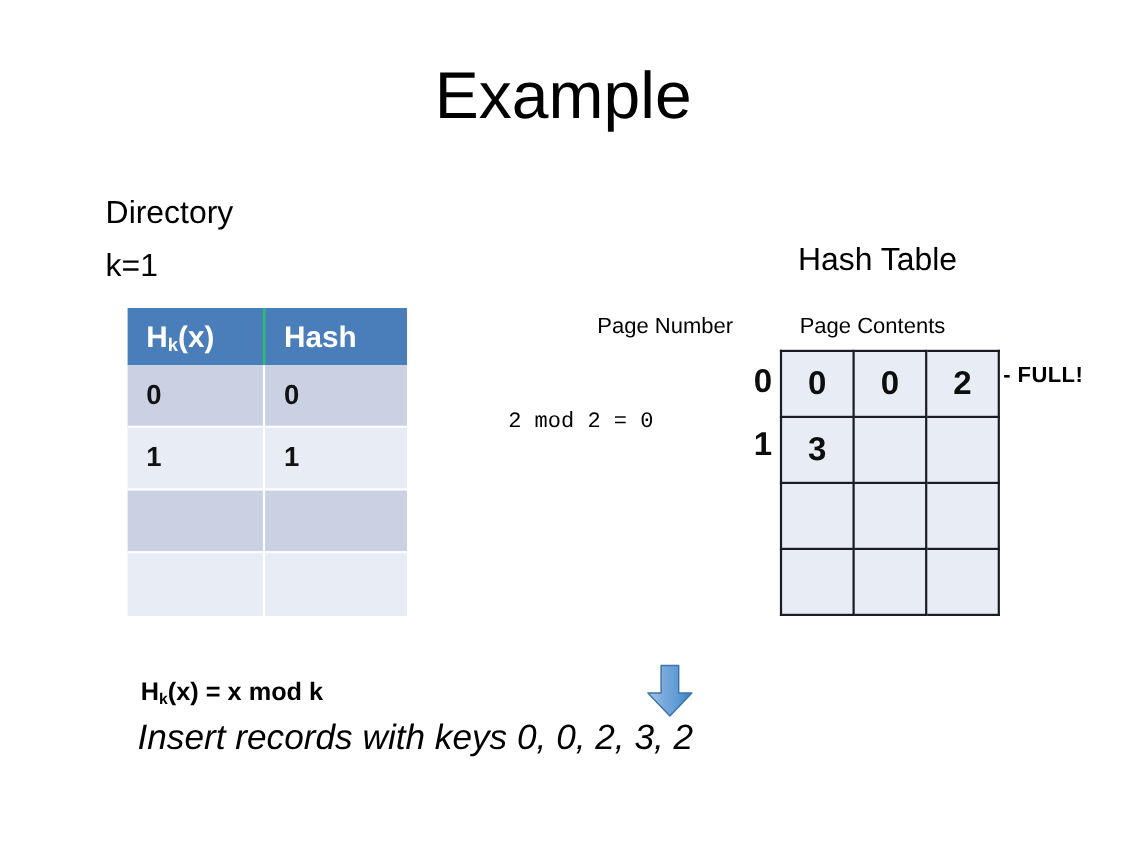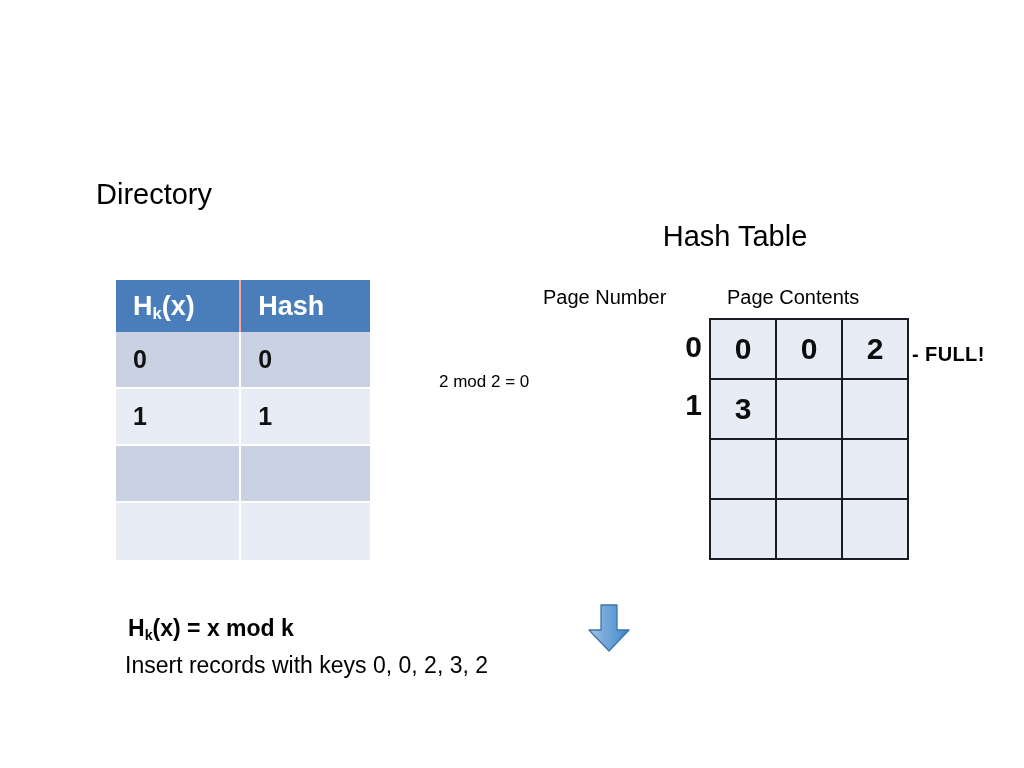--- a/index.html
+++ b/index.html
@@ -61,21 +61,21 @@
     box-sizing: border-box;
   }
   .dir-table thead th {
     background: #4a7ebb;
     color: #ffffff;
     font-size: 27px;
     font-weight: bold;
     height: 52px;
     text-align: left;
     padding-left: 17px;
-    border-right: 2px solid #fca5a5;
+    border-right: 2px solid #22c55e;
     vertical-align: middle;
   }
   .dir-table thead th:last-child { border-right: none; }
   .dir-table tbody td {
     height: 57px;
     font-size: 25px;
     font-weight: bold;
     color: #111;
     padding-left: 17px;
     vertical-align: middle;
@@ -87,21 +87,21 @@
   .dir-table tbody tr.even td { background: #e8ecf5; }
   .dir-table tbody tr:last-child td { border-bottom: none; }
   sub { font-size: 0.62em; vertical-align: baseline; position: relative; top: 0.28em; }
 
   
   .hash-heading {
     position: absolute;
     left: 600px;
     top: 220px;
     width: 270px;
-    text-align: center;
+    text-align: right;
     font-size: 29px;
     font-weight: 400;
   }
   .lbl-page-number {
     position: absolute;
     left: 543px;
     top: 286px;
     font-size: 20px;
     font-weight: 400;
   }
@@ -146,65 +146,68 @@
     font-weight: bold;
     color: #0d0d0d;
   }
   .full-note {
     position: absolute;
     left: 912px;
     top: 330px;
     font-size: 20px;
     font-weight: bold;
     letter-spacing: 0.4px;
-    margin-top: 13px;
   }
 
   
   .mod-expr {
     position: absolute;
-    left: 439px;
+    left: 462px;
     top: 372px;
-    font-size: 17px;
-    font-weight: 400;
+    font-size: 20px;
+    font-weight: 400;
+    font-family: Liberation Mono, monospace;
   }
 
   
   .formula {
     position: absolute;
     left: 128px;
     top: 615px;
     font-size: 23px;
     font-weight: bold;
   }
   .insert-line {
     position: absolute;
     left: 125px;
     top: 652px;
-    font-size: 23px;
-    font-weight: 400;
+    font-size: 32px;
+    font-weight: 400;
+    font-style: italic;
   }
 
   
   .down-arrow {
     position: absolute;
     left: 586px;
     top: 602px;
     width: 46px;
     height: 52px;
   }
 </style>
 </head>
 <body>
 
 <div class="slide">
 
+  <div class="slide-title">Example</div>
 
   <div class="dir-heading">
     <span>Directory</span>
+    <span class="line2">k=1</span>
   </div>
 
   <table class="dir-table">
     <thead>
       <tr>
         <th><span>H</span><sub>k</sub><span>(x)</span></th>
         <th>Hash</th>
       </tr>
     </thead>
     <tbody>

